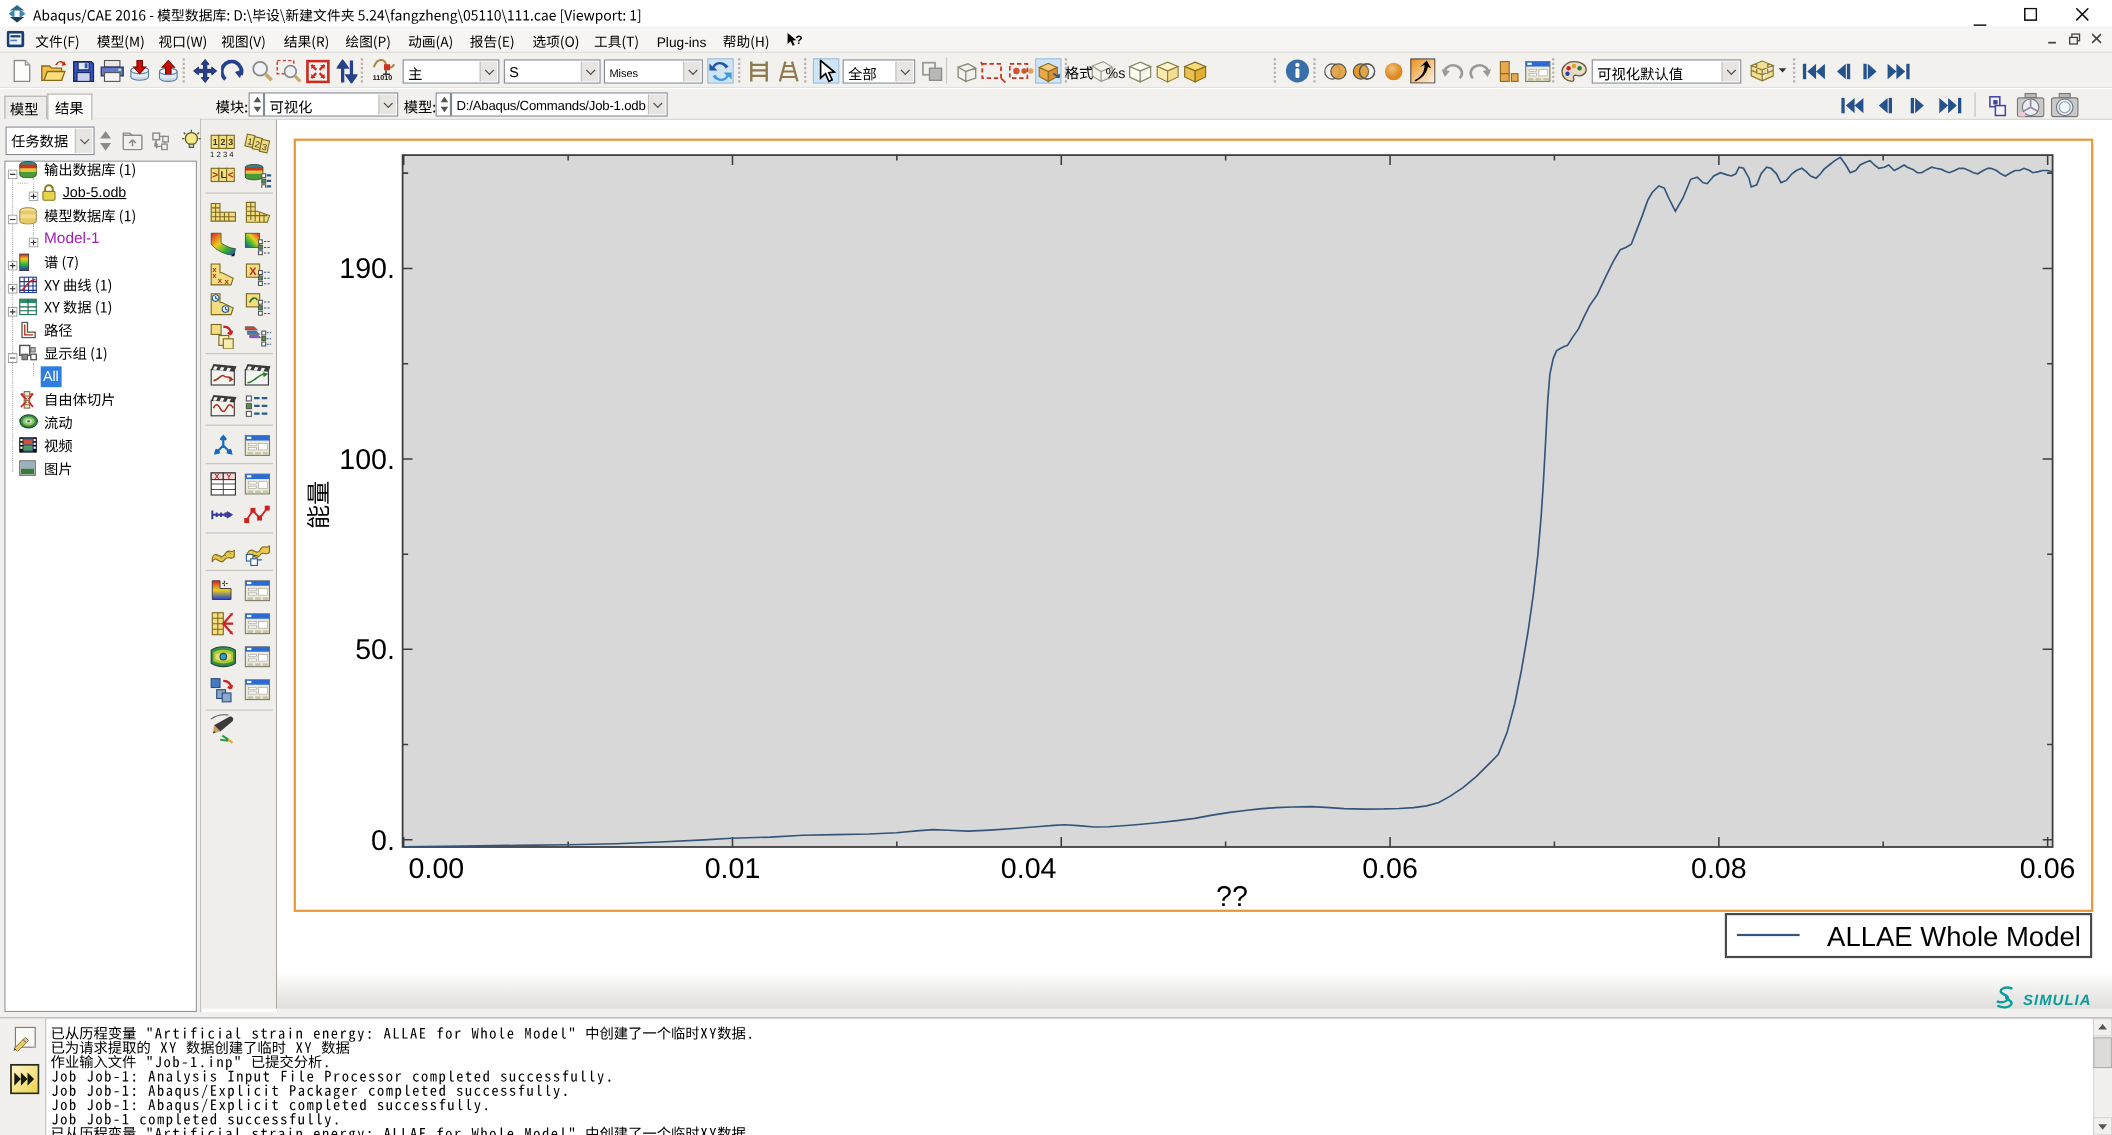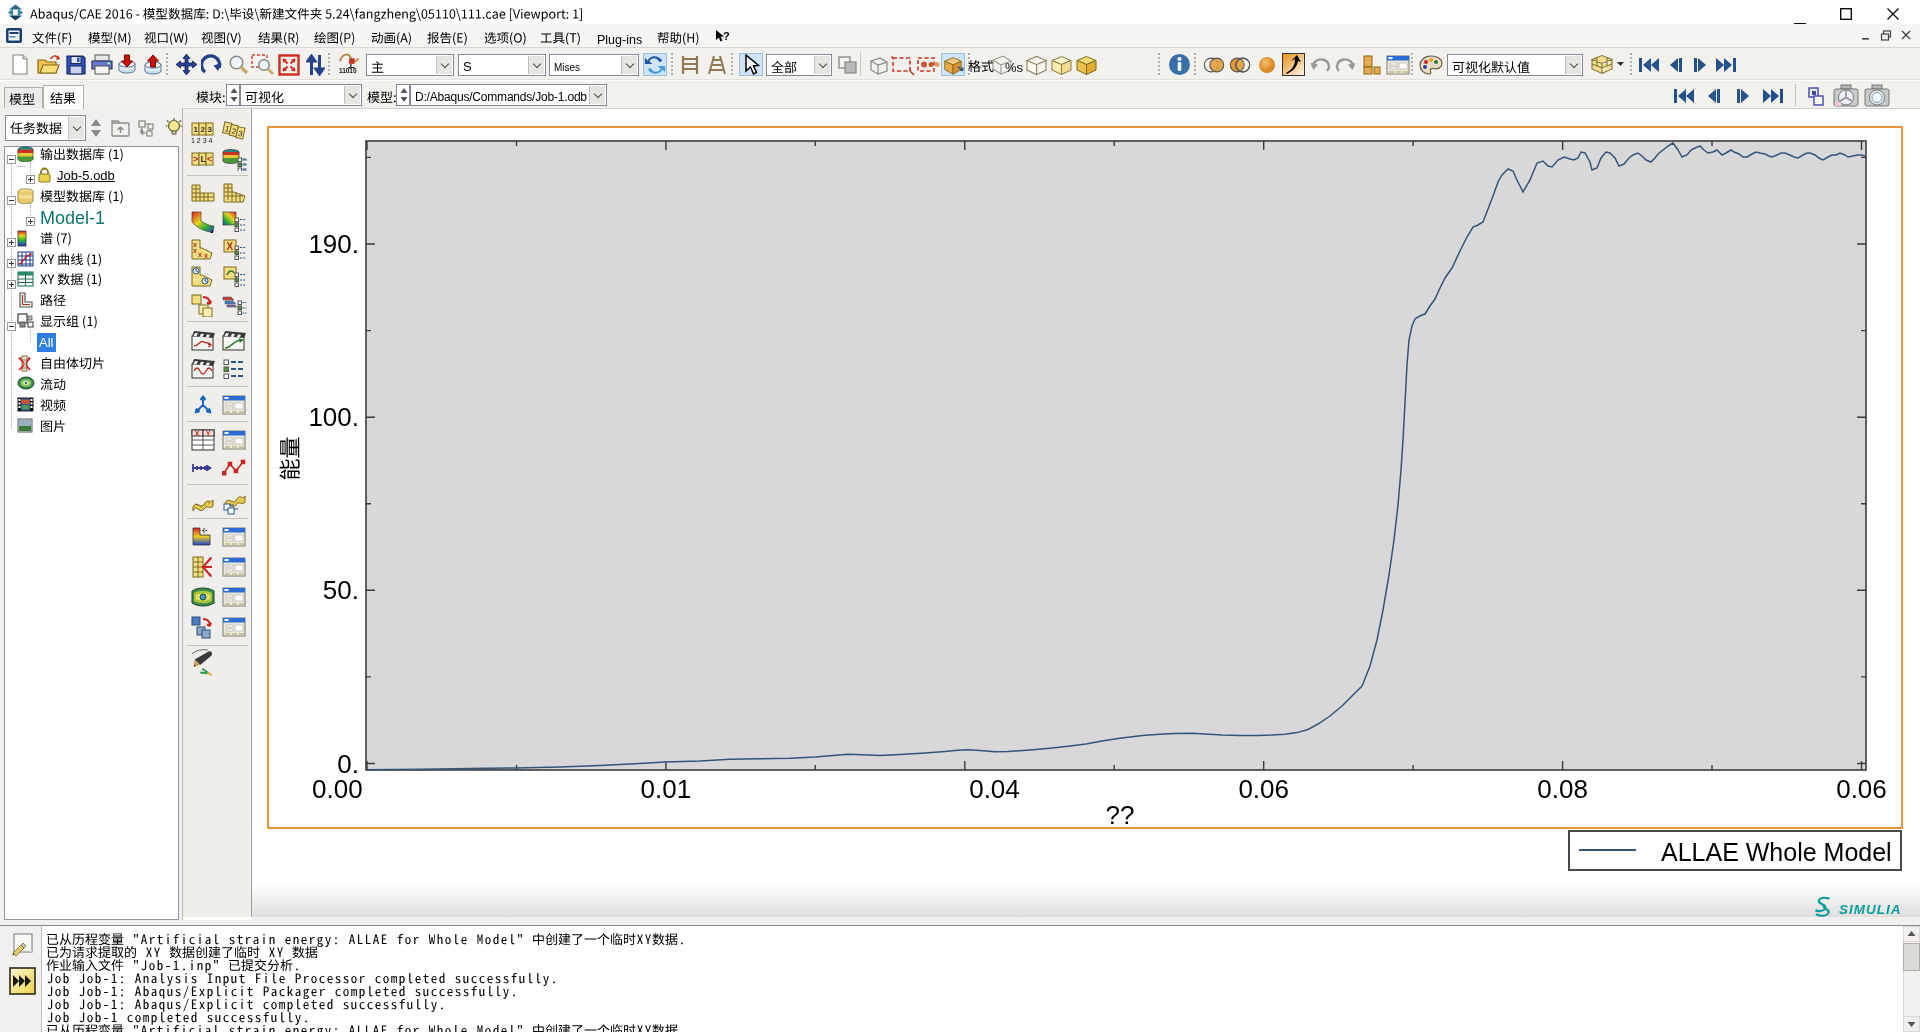--- a/index.html
+++ b/index.html
@@ -572,21 +572,21 @@
       <path d="M1 7 V10.4 A7.5 2.8 0 0 0 16 10.4 V7" fill="#f3dd90" stroke="#8a7a3a" stroke-width="0.8"></path>
       <path d="M1 10.4 V13 A7.5 2.8 0 0 0 16 13 V10.4" fill="#e8c96a" stroke="#8a7a3a" stroke-width="0.8"></path>
     </svg></div>
 <div style="position:absolute;left:40px;top:185.8px;"><svg width="85" height="18" viewBox="0 -15.1 85 18">
       <path d="M6.1 -5.4H10.7V-4.5H6.1ZM6.1 -7.0H10.7V-6.1H6.1ZM9.5 -10.9V-9.8H7.5V-10.9H6.6V-9.8H4.7V-9.0H6.6V-8.0H7.5V-9.0H9.5V-8.0H10.5V-9.0H12.3V-9.8H10.5V-10.9ZM5.2 -7.8V-3.8H7.9C7.8 -3.4 7.8 -3 7.7 -2.7H4.4V-1.8H7.4C6.9 -0.8 6 -0.2 4.1 0.3C4.2 0.5 4.5 0.8 4.6 1.0C6.8 0.5 7.9 -0.4 8.4 -1.8C9.1 -0.4 10.3 0.6 12 1.0C12.1 0.8 12.3 0.4 12.6 0.2C11.1 -0.1 10 -0.8 9.3 -1.8H12.3V-2.7H8.7C8.7 -3 8.8 -3.4 8.8 -3.8H11.6V-7.8ZM2.3 -10.9V-8.4H0.7V-7.5H2.3V-7.5C1.9 -5.7 1.2 -3.7 0.4 -2.6C0.6 -2.3 0.8 -1.9 0.9 -1.6C1.4 -2.4 1.9 -3.6 2.3 -4.8V1.0H3.2V-5.7C3.6 -5 4 -4.1 4.1 -3.7L4.8 -4.4C4.5 -4.8 3.5 -6.4 3.2 -7.0V-7.5H4.5V-8.4H3.2V-10.9ZM21.3 -10.2V-5.8H22.2V-10.2ZM23.7 -10.8V-5.0C23.7 -4.9 23.6 -4.8 23.4 -4.8C23.2 -4.8 22.6 -4.8 21.8 -4.8C22 -4.5 22.1 -4.2 22.2 -3.9C23.1 -3.9 23.7 -3.9 24.1 -4.1C24.5 -4.2 24.6 -4.5 24.6 -5.0V-10.8ZM18 -9.5V-7.7H16.4V-7.8V-9.5ZM13.9 -7.7V-6.9H15.5C15.3 -6 14.9 -5.1 13.8 -4.4C13.9 -4.3 14.3 -3.9 14.4 -3.7C15.7 -4.6 16.2 -5.7 16.4 -6.9H18.0V-4.1H19.0V-6.9H20.4V-7.7H19.0V-9.5H20.2V-10.4H14.3V-9.5H15.5V-7.8V-7.7ZM19.1 -4.3V-2.9H15.0V-2.0H19.1V-0.3H13.6V0.6H25.4V-0.3H20.1V-2.0H24.0V-2.9H20.1V-4.3ZM31.8 -10.7C31.5 -10.2 31.1 -9.4 30.8 -8.9L31.4 -8.6C31.8 -9.1 32.2 -9.7 32.6 -10.3ZM27.1 -10.3C27.5 -9.8 27.8 -9 27.9 -8.6L28.7 -8.9C28.6 -9.4 28.2 -10.1 27.9 -10.6ZM31.3 -3.4C31 -2.7 30.6 -2.1 30.1 -1.6C29.6 -1.9 29.1 -2.1 28.6 -2.3C28.8 -2.7 29 -3 29.2 -3.4ZM27.4 -2.0C28.1 -1.7 28.8 -1.4 29.4 -1.1C28.6 -0.5 27.6 -0.1 26.5 0.2C26.7 0.4 26.9 0.7 27 0.9C28.2 0.6 29.3 0.1 30.2 -0.7C30.7 -0.4 31.1 -0.1 31.4 0.1L32 -0.6C31.7 -0.8 31.3 -1 30.9 -1.2C31.6 -2 32.1 -2.9 32.4 -4.0L31.9 -4.2L31.7 -4.2H29.6L29.9 -4.9L29 -5.0C28.9 -4.8 28.8 -4.5 28.7 -4.2H26.9V-3.4H28.3C28 -2.9 27.7 -2.4 27.4 -2.0ZM29.3 -10.9V-8.5H26.6V-7.7H29.0C28.4 -6.9 27.4 -6 26.5 -5.7C26.7 -5.5 26.9 -5.1 27 -4.9C27.8 -5.3 28.7 -6.1 29.3 -6.8V-5.3H30.3V-7.0C30.9 -6.6 31.7 -6 32 -5.7L32.5 -6.4C32.2 -6.6 31.1 -7.3 30.4 -7.7H32.9V-8.5H30.3V-10.9ZM34.2 -10.8C33.9 -8.5 33.3 -6.3 32.3 -5.0C32.5 -4.8 32.8 -4.5 33 -4.4C33.3 -4.9 33.6 -5.4 33.9 -6.1C34.2 -4.8 34.5 -3.6 35 -2.6C34.3 -1.4 33.3 -0.4 31.9 0.3C32 0.5 32.3 0.9 32.4 1.1C33.7 0.4 34.7 -0.5 35.5 -1.7C36.2 -0.6 37 0.3 38 0.9C38.1 0.7 38.4 0.3 38.6 0.2C37.5 -0.4 36.7 -1.4 36 -2.6C36.7 -3.9 37.2 -5.5 37.4 -7.5H38.3V-8.4H34.6C34.8 -9.1 35 -9.9 35.1 -10.7ZM36.5 -7.5C36.3 -6 36 -4.7 35.5 -3.6C35 -4.8 34.7 -6.1 34.4 -7.5ZM45.3 -3.1V1.1H46.1V0.5H50.2V1.0H51.1V-3.1H48.5V-4.7H51.5V-5.6H48.5V-7.0H51.0V-10.3H44.1V-6.4C44.1 -4.4 44 -1.5 42.7 0.5C42.9 0.6 43.3 0.9 43.5 1.0C44.6 -0.6 44.9 -2.8 45 -4.7H47.6V-3.1ZM45.1 -9.5H50.1V-7.8H45.1ZM45.1 -7.0H47.6V-5.6H45.1L45.1 -6.4ZM46.1 -0.3V-2.3H50.2V-0.3ZM41.2 -10.9V-8.3H39.5V-7.4H41.2V-4.5C40.5 -4.3 39.9 -4.1 39.4 -4.0L39.6 -3.1L41.2 -3.5V-0.2C41.2 0 41.1 0.1 41 0.1C40.8 0.1 40.3 0.1 39.7 0.1C39.8 0.3 40 0.7 40 0.9C40.8 1 41.3 0.9 41.6 0.8C42 0.6 42.1 0.4 42.1 -0.2V-3.8L43.6 -4.3L43.4 -5.2L42.1 -4.8V-7.4H43.5V-8.3H42.1V-10.9ZM56.2 -3.2C56.3 -3.3 56.8 -3.4 57.4 -3.4H59.7V-1.9H55.0V-1.0H59.7V1.0H60.7V-1.0H64.4V-1.9H60.7V-3.4H63.5V-4.3H60.7V-5.6H59.7V-4.3H57.2C57.6 -4.8 58 -5.5 58.4 -6.3H63.9V-7.1H58.9L59.3 -8.1L58.3 -8.4C58.1 -8 58 -7.6 57.8 -7.1H55.4V-6.3H57.4C57 -5.6 56.7 -5.1 56.6 -4.9C56.3 -4.5 56.1 -4.2 55.9 -4.1C56 -3.9 56.2 -3.4 56.2 -3.2ZM58.1 -10.7C58.3 -10.4 58.5 -10 58.7 -9.6H53.6V-5.8C53.6 -4 53.5 -1.3 52.4 0.5C52.6 0.7 53.1 0.9 53.2 1.1C54.4 -0.9 54.5 -3.8 54.5 -5.8V-8.7H64.4V-9.6H59.8C59.6 -10 59.3 -10.5 59 -10.9ZM71 2.5 71.7 2.2C70.6 0.4 70.1 -1.8 70.1 -4.0C70.1 -6.2 70.6 -8.4 71.7 -10.3L71 -10.6C69.8 -8.7 69.1 -6.6 69.1 -4.0C69.1 -1.5 69.8 0.6 71 2.5ZM73.5 0.0H78.7V-1.0H76.8V-9.5H75.9C75.3 -9.2 74.7 -9 73.9 -8.9V-8.1H75.6V-1.0H73.5ZM80.8 2.5C82 0.6 82.7 -1.5 82.7 -4.0C82.7 -6.6 82 -8.7 80.8 -10.6L80.1 -10.3C81.2 -8.4 81.7 -6.2 81.7 -4.0C81.7 -1.8 81.2 0.4 80.1 2.2Z" fill="#000000"></path>
     </svg></div>
 <div style="position:absolute;left:26px;top:212.2px;"><svg width="9" height="9" viewBox="0 0 9 9">
       <rect x="0.5" y="0.5" width="8" height="8" fill="#fff" stroke="#999"></rect>
       <path d="M2 4.5 H7 M4.5 2 V7" stroke="#333"></path>
     </svg></div>
-<div style="position:absolute;left:40px;top:207.7px;"><span style="font-size:18px;color:#0f766e">Model-1</span></div>
+<div style="position:absolute;left:40px;top:207.7px;"><span style="font-size:14px;color:#a21caf">Model-1</span></div>
 <div style="position:absolute;left:7px;top:233.1px;"><svg width="9" height="9" viewBox="0 0 9 9">
       <rect x="0.5" y="0.5" width="8" height="8" fill="#fff" stroke="#999"></rect>
       <path d="M2 4.5 H7 M4.5 2 V7" stroke="#333"></path>
     </svg></div>
 <div style="position:absolute;left:17px;top:229.6px;"><svg width="10" height="17" viewBox="0 0 10 17">
       <defs>
         <linearGradient id="sp" x1="0" y1="0" x2="0" y2="1">
           <stop offset="0" stop-color="#e02020"></stop>
           <stop offset="0.3" stop-color="#e8d020"></stop>
           <stop offset="0.6" stop-color="#30c030"></stop>
@@ -1079,27 +1079,27 @@
 <div style="position:absolute;left:280px;top:575.335px;">
     <div style="width:79px;text-align:right;font-size:26px;color:#000">50.</div>
   </div>
 <div style="position:absolute;left:280px;top:402.17px;">
     <div style="width:79px;text-align:right;font-size:26px;color:#000">100.</div>
   </div>
 <div style="position:absolute;left:280px;top:229.005px;">
     <div style="width:79px;text-align:right;font-size:26px;color:#000">190.</div>
   </div>
 <div style="position:absolute;left:312.0px;top:774px;">
-    <div style="width:110px;text-align:left;font-size:26px;color:#000">0.00</div>
+    <div style="width:110px;text-align:right;font-size:26px;color:#000">0.00</div>
   </div>
 <div style="position:absolute;left:610.9px;top:774px;">
     <div style="width:110px;text-align:center;font-size:26px;color:#000">0.01</div>
   </div>
 <div style="position:absolute;left:909.8px;top:774px;">
-    <div style="width:110px;text-align:right;font-size:26px;color:#000">0.04</div>
+    <div style="width:110px;text-align:left;font-size:26px;color:#000">0.04</div>
   </div>
 <div style="position:absolute;left:1208.6999999999998px;top:774px;">
     <div style="width:110px;text-align:center;font-size:26px;color:#000">0.06</div>
   </div>
 <div style="position:absolute;left:1507.6px;top:774px;">
     <div style="width:110px;text-align:center;font-size:26px;color:#000">0.08</div>
   </div>
 <div style="position:absolute;left:1806.5px;top:774px;">
     <div style="width:110px;text-align:center;font-size:26px;color:#000">0.06</div>
   </div>

